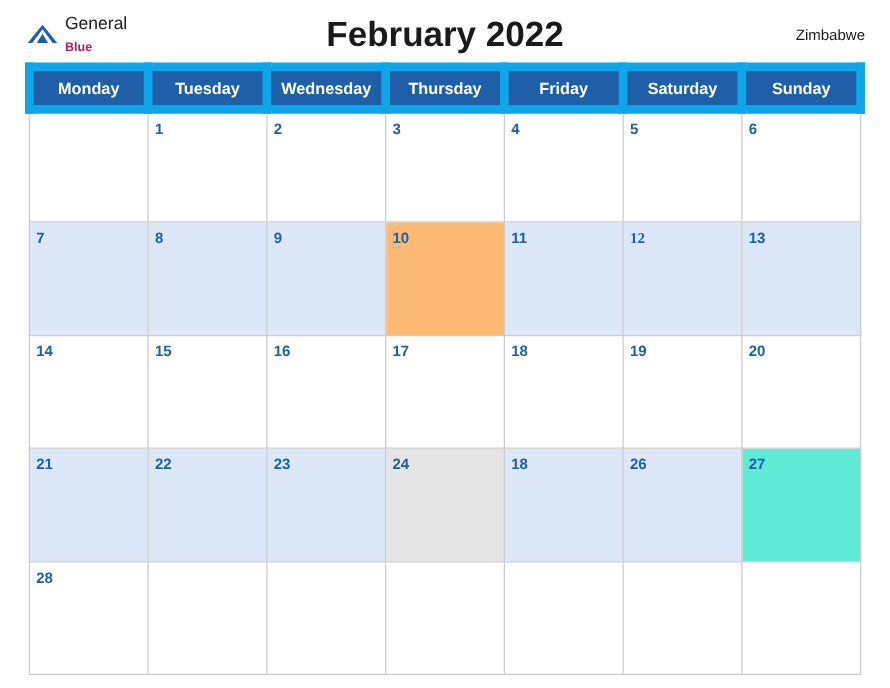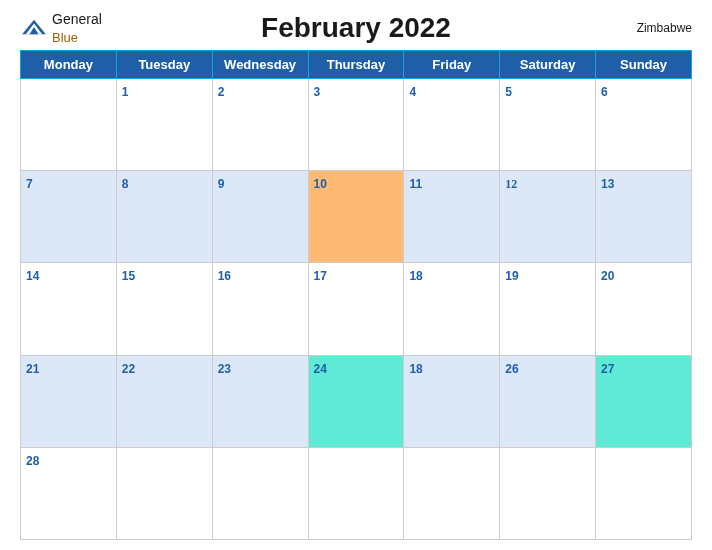--- a/index.html
+++ b/index.html
@@ -61,21 +61,21 @@
       flex: 1;
     }
 
     .calendar th {
       background-color: #1e5fa8;
       color: #fff;
       text-align: center;
       padding: 6px 2px;
       font-size: 13px;
       font-weight: bold;
-      border: 1px solid #0ea5e9;
+      border: 7px solid #0ea5e9;
     }
 
     .calendar td {
       border: 1px solid #ccc;
       vertical-align: top;
       padding: 3px 5px;
       width: calc(100% / 7);
       height: 72px;
       background: #fff;
     }
@@ -96,21 +96,21 @@
 <div class="header-row">
   <div class="logo-area">
     <div class="logo-wrapper">
       <svg class="logo-icon" viewBox="0 0 30 22" xmlns="http://www.w3.org/2000/svg">
         <polygon points="15,2 28,18 2,18" fill="#1e5fa8"></polygon>
         <polygon points="15,6 24,18 6,18" fill="#fff"></polygon>
         <polygon points="15,10 20,18 10,18" fill="#1e5fa8"></polygon>
       </svg>
       <div>
         <span style="font-size:14px;color:#1a1a1a;">General</span><br>
-        <span style="font-size:13px;color:#a16207;font-weight:normal;">Blue</span>
+        <span style="font-size:10px;color:#be185d;font-weight:bold;">Blue</span>
       </div>
     </div>
   </div>
 
   <div class="calendar-title">February 2022</div>
 
   <div class="country-label">Zimbabwe</div>
 </div>
 
 <table class="calendar">
@@ -150,21 +150,21 @@
         <td><span class="day-number">16</span></td>
         <td><span class="day-number">17</span></td>
         <td><span class="day-number">18</span></td>
         <td><span class="day-number">19</span></td>
         <td><span class="day-number">20</span></td>
       </tr>
       <tr>
         <td style="background-color: rgb(220, 232, 248);"><span class="day-number">21</span></td>
         <td style="background-color: rgb(220, 232, 248);"><span class="day-number">22</span></td>
         <td style="background-color: rgb(220, 232, 248);"><span class="day-number">23</span></td>
-        <td style="background-color: #5eead4;"><span class="day-number">24</span></td>
+        <td style="background-color: #e5e5e5;"><span class="day-number">24</span></td>
         <td style="background-color: rgb(220, 232, 248);"><span class="day-number">18</span></td>
         <td style="background-color: rgb(220, 232, 248);"><span class="day-number">26</span></td>
         <td style="background-color: #5eead4;"><span class="day-number">27</span></td>
       </tr>
       <tr>
         <td><span class="day-number">28</span></td>
         <td class="empty-cell"></td>
         <td class="empty-cell"></td>
         <td class="empty-cell"></td>
         <td class="empty-cell"></td>

